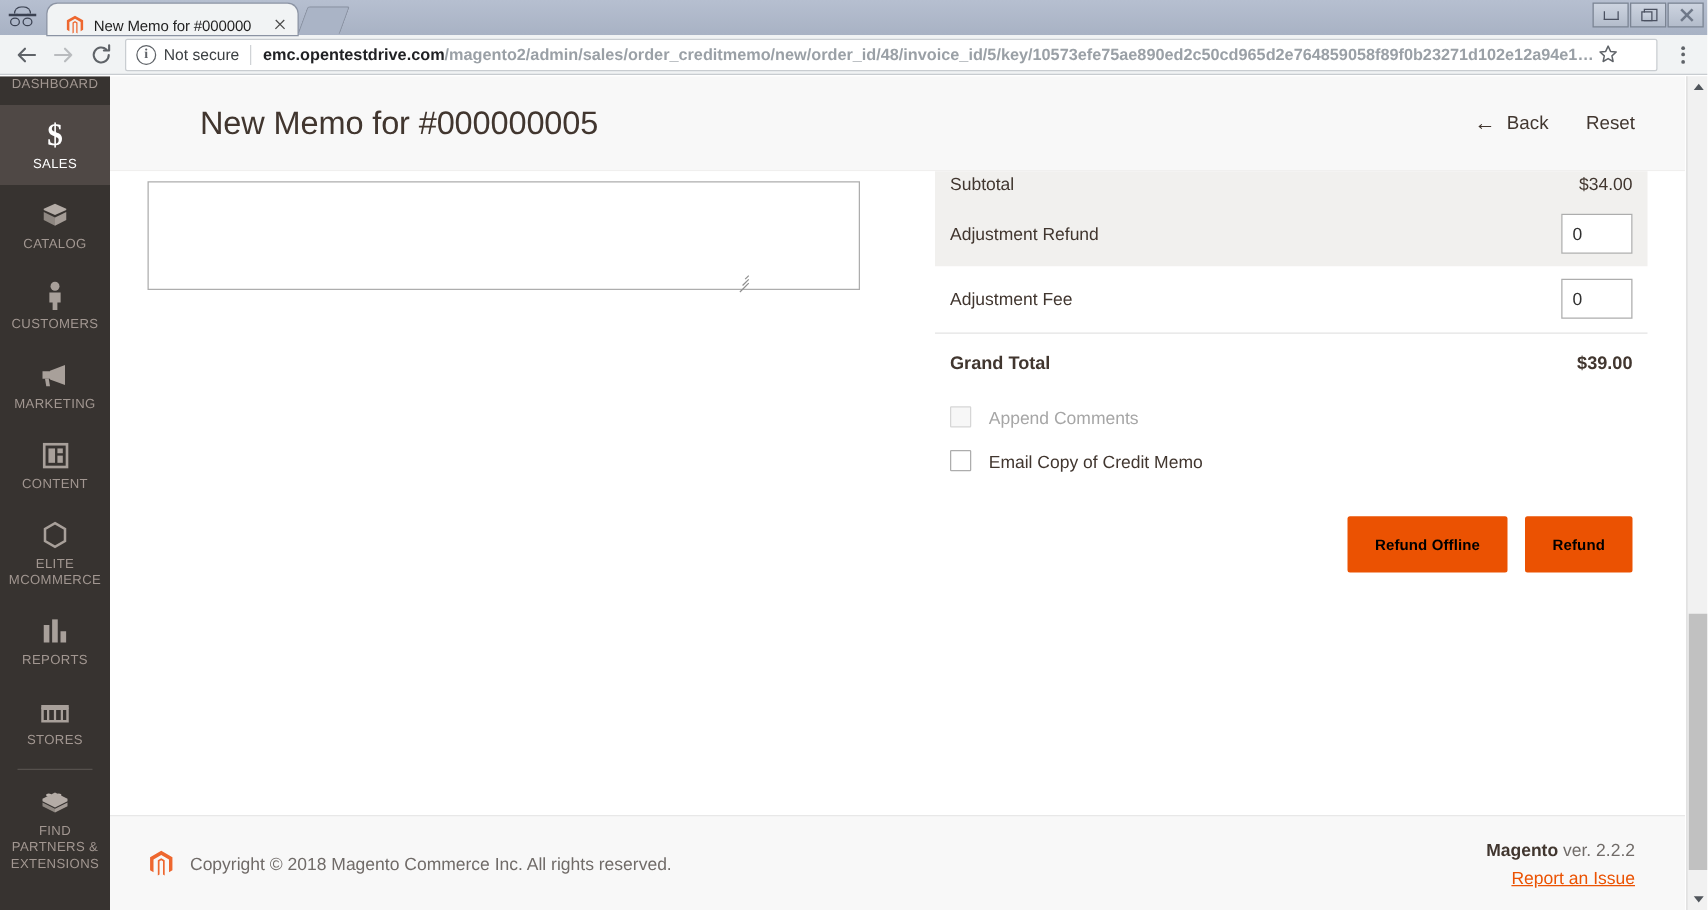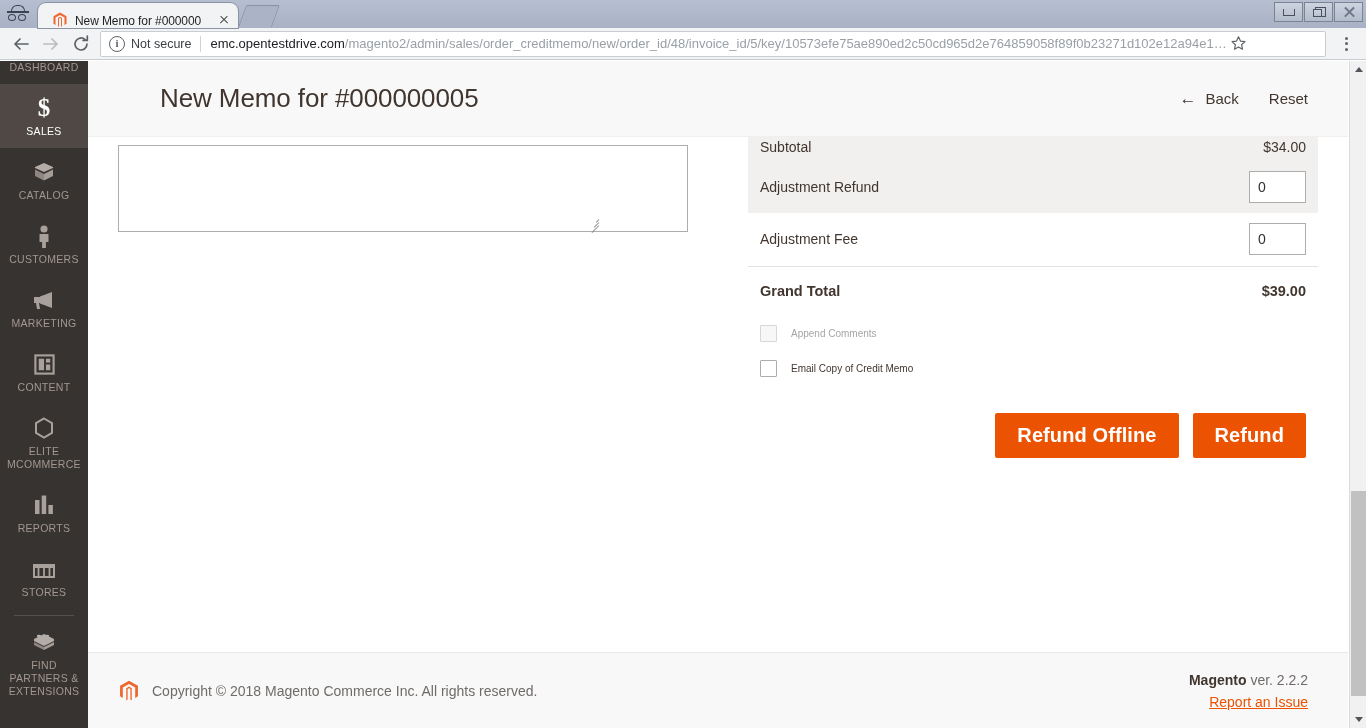--- a/index.html
+++ b/index.html
@@ -140,21 +140,21 @@
     flex: 0 0 16px; width: 16px; height: 16px; margin-right: 6px;
     border: 1.4px solid #5f6368; border-radius: 50%;
     position: relative; color: #5f6368;
     font-size: 11px; line-height: 13px; text-align: center; font-weight: bold;
     font-family: "Liberation Serif", serif;
   }
   .notsecure {
     font-size: 12.5px; color: #3c4043; white-space: nowrap; margin-right: 9px;
   }
   .omnisep { width: 1px; height: 16px; background: #d0d3d6; margin-right: 9px; flex: 0 0 1px; }
-  .url { font-size: 13px; white-space: nowrap; overflow: hidden; color: #9aa0a6; }
+  .url { font-size: 13px; white-space: nowrap; overflow: hidden; color: #9aa0a6; font-weight: bold; }
   .url .host { color: #202124; }
   .star-btn {
     flex: 0 0 24px; width: 24px; height: 24px;
     display: flex; align-items: center; justify-content: center;
   }
   .menu-btn {
     flex: 0 0 28px; width: 28px; height: 28px;
     display: flex; flex-direction: column; align-items: center; justify-content: center;
     gap: 2.5px;
   }
@@ -281,32 +281,32 @@
 
   .cb-row {
     display: flex; align-items: center; gap: 14px;
     padding: 0 12px; height: 35px;
   }
   .cbox {
     width: 17px; height: 17px; border: 1px solid #adadad;
     background: #ffffff; flex: 0 0 17px; border-radius: 1px;
   }
   .cbox.disabled { border-color: #d6d6d6; background: #f7f7f7; }
-  .cb-label { font-size: 10px; color: #41362f; }
+  .cb-label { font-size: 14px; color: #41362f; }
   .cb-label.disabled { color: #a6a6a6; }
 
   .actions-row {
     display: flex; justify-content: flex-end; gap: 14px;
     padding: 27px 12px 0 0;
   }
   .btn-primary {
-    background: #eb5202; color: #ffffff;
+    background: #eb5202; color: #000000;
     border: none; border-radius: 2px;
     font-family: "Liberation Sans", sans-serif;
-    font-size: 20px; font-weight: bold;
+    font-size: 12px; font-weight: bold;
     padding: 0 22px; height: 45px;
     letter-spacing: 0.1px;
   }
 
   
   .page-footer {
     position: absolute; left: 0; bottom: 0;
     width: 1260px; height: 76px;
     background: #f8f8f8;
     border-top: 1px solid #e8e8e8;

